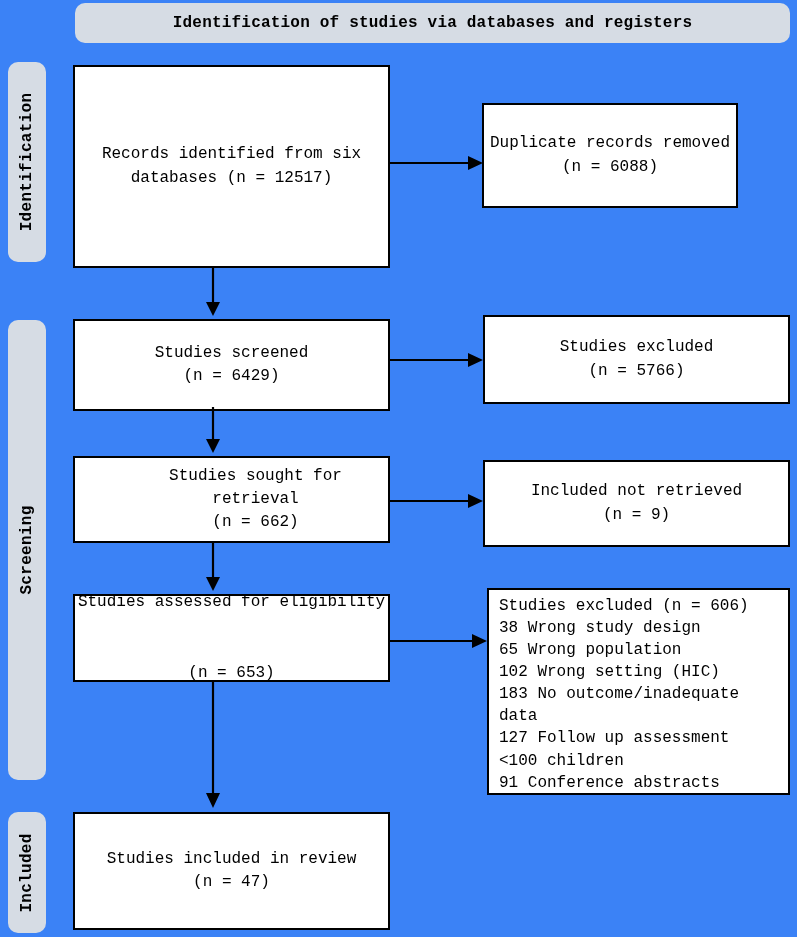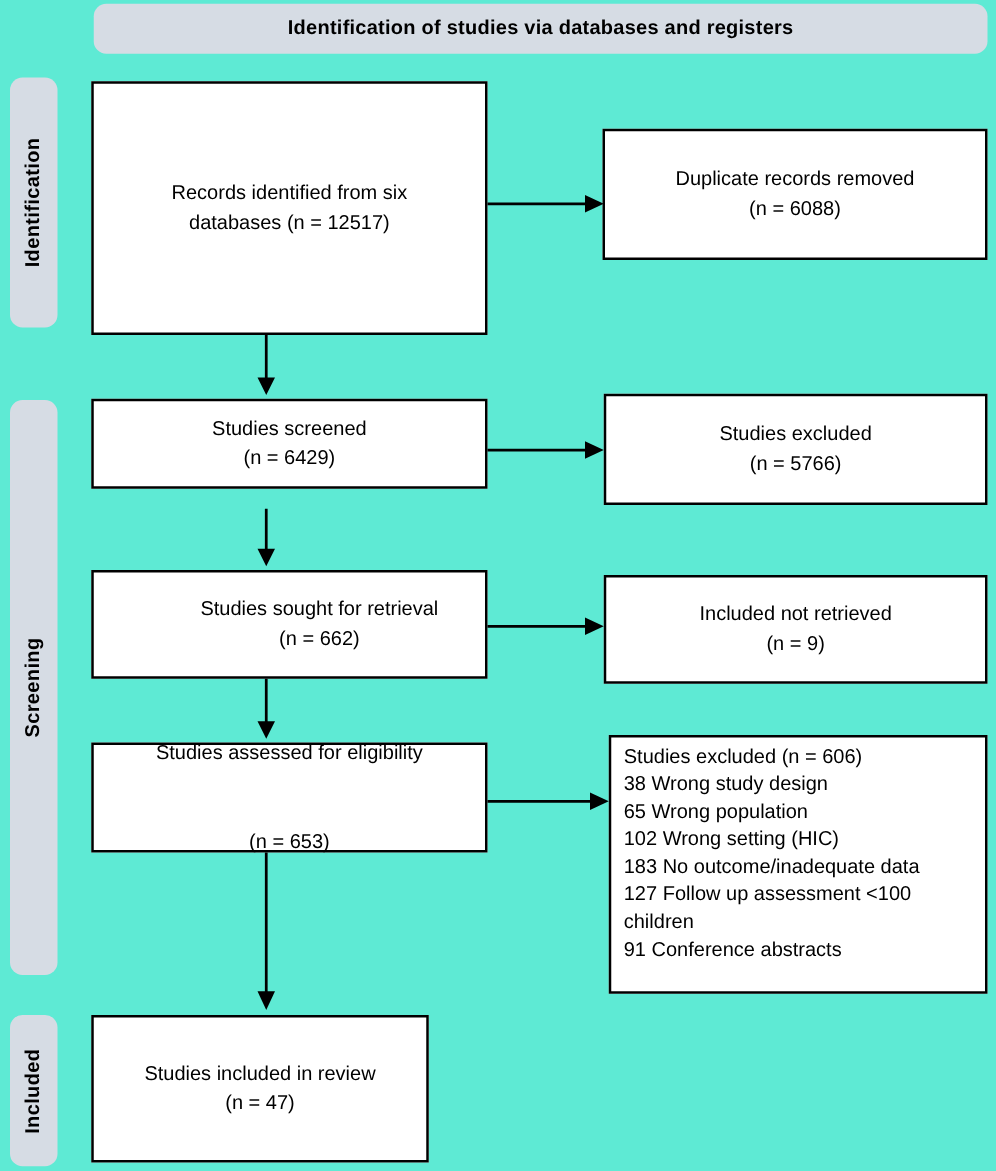--- a/index.html
+++ b/index.html
@@ -1,21 +1,21 @@
 <!DOCTYPE html>
 <html><head>
 <meta charset="utf-8">
 <style>
   html, body { margin: 0; padding: 0; background: #ffffff; }
   .canvas {
     position: relative;
     width: 797px;
     height: 937px;
-    background: #5eead4;
-    font-family: Liberation Sans, sans-serif;
+    background: #3b82f6;
+    font-family: Liberation Mono, monospace;
     color: #000000;
     overflow: hidden;
   }
   .panel {
     position: absolute;
     background: #d6dce4;
     border-radius: 10px;
   }
   .header-bar {
     left: 75px; top: 3px; width: 715px; height: 40px;
@@ -45,25 +45,25 @@
     background: #ffffff;
     border: 2px solid #000000;
     box-sizing: border-box;
     display: flex; flex-direction: column;
     align-items: center; justify-content: center;
     text-align: center;
     font-size: 16px;
     line-height: 1.45;
   }
   .box-b1 { left: 73px;  top: 65px;  width: 317px; height: 203px; }
-  .box-b2 { left: 73px;  top: 319px; width: 317px; height: 72px;  }
+  .box-b2 { left: 73px;  top: 319px; width: 317px; height: 92px;  }
   .box-b3 { left: 73px;  top: 456px; width: 317px; height: 87px; padding-left: 48px;  }
   .box-b4 { left: 73px;  top: 594px; width: 317px; height: 88px; gap: 48px;  }
-  .box-b5 { left: 73px;  top: 812px; width: 270px; height: 118px; }
-  .box-r1 { left: 482px; top: 103px; width: 308px; height: 105px; }
+  .box-b5 { left: 73px;  top: 812px; width: 317px; height: 118px; }
+  .box-r1 { left: 482px; top: 103px; width: 256px; height: 105px; }
   .box-r2 { left: 483px; top: 315px; width: 307px; height: 89px;  }
   .box-r3 { left: 483px; top: 460px; width: 307px; height: 87px;  }
   .box-r4 {
     left: 487px; top: 588px; width: 303px; height: 207px;
     align-items: flex-start; justify-content: flex-start;
     text-align: left;
     padding: 5px 8px 0 10px;
   }
   .excl-line { line-height: 1.38; max-width: 262px; }
   .arrows {

